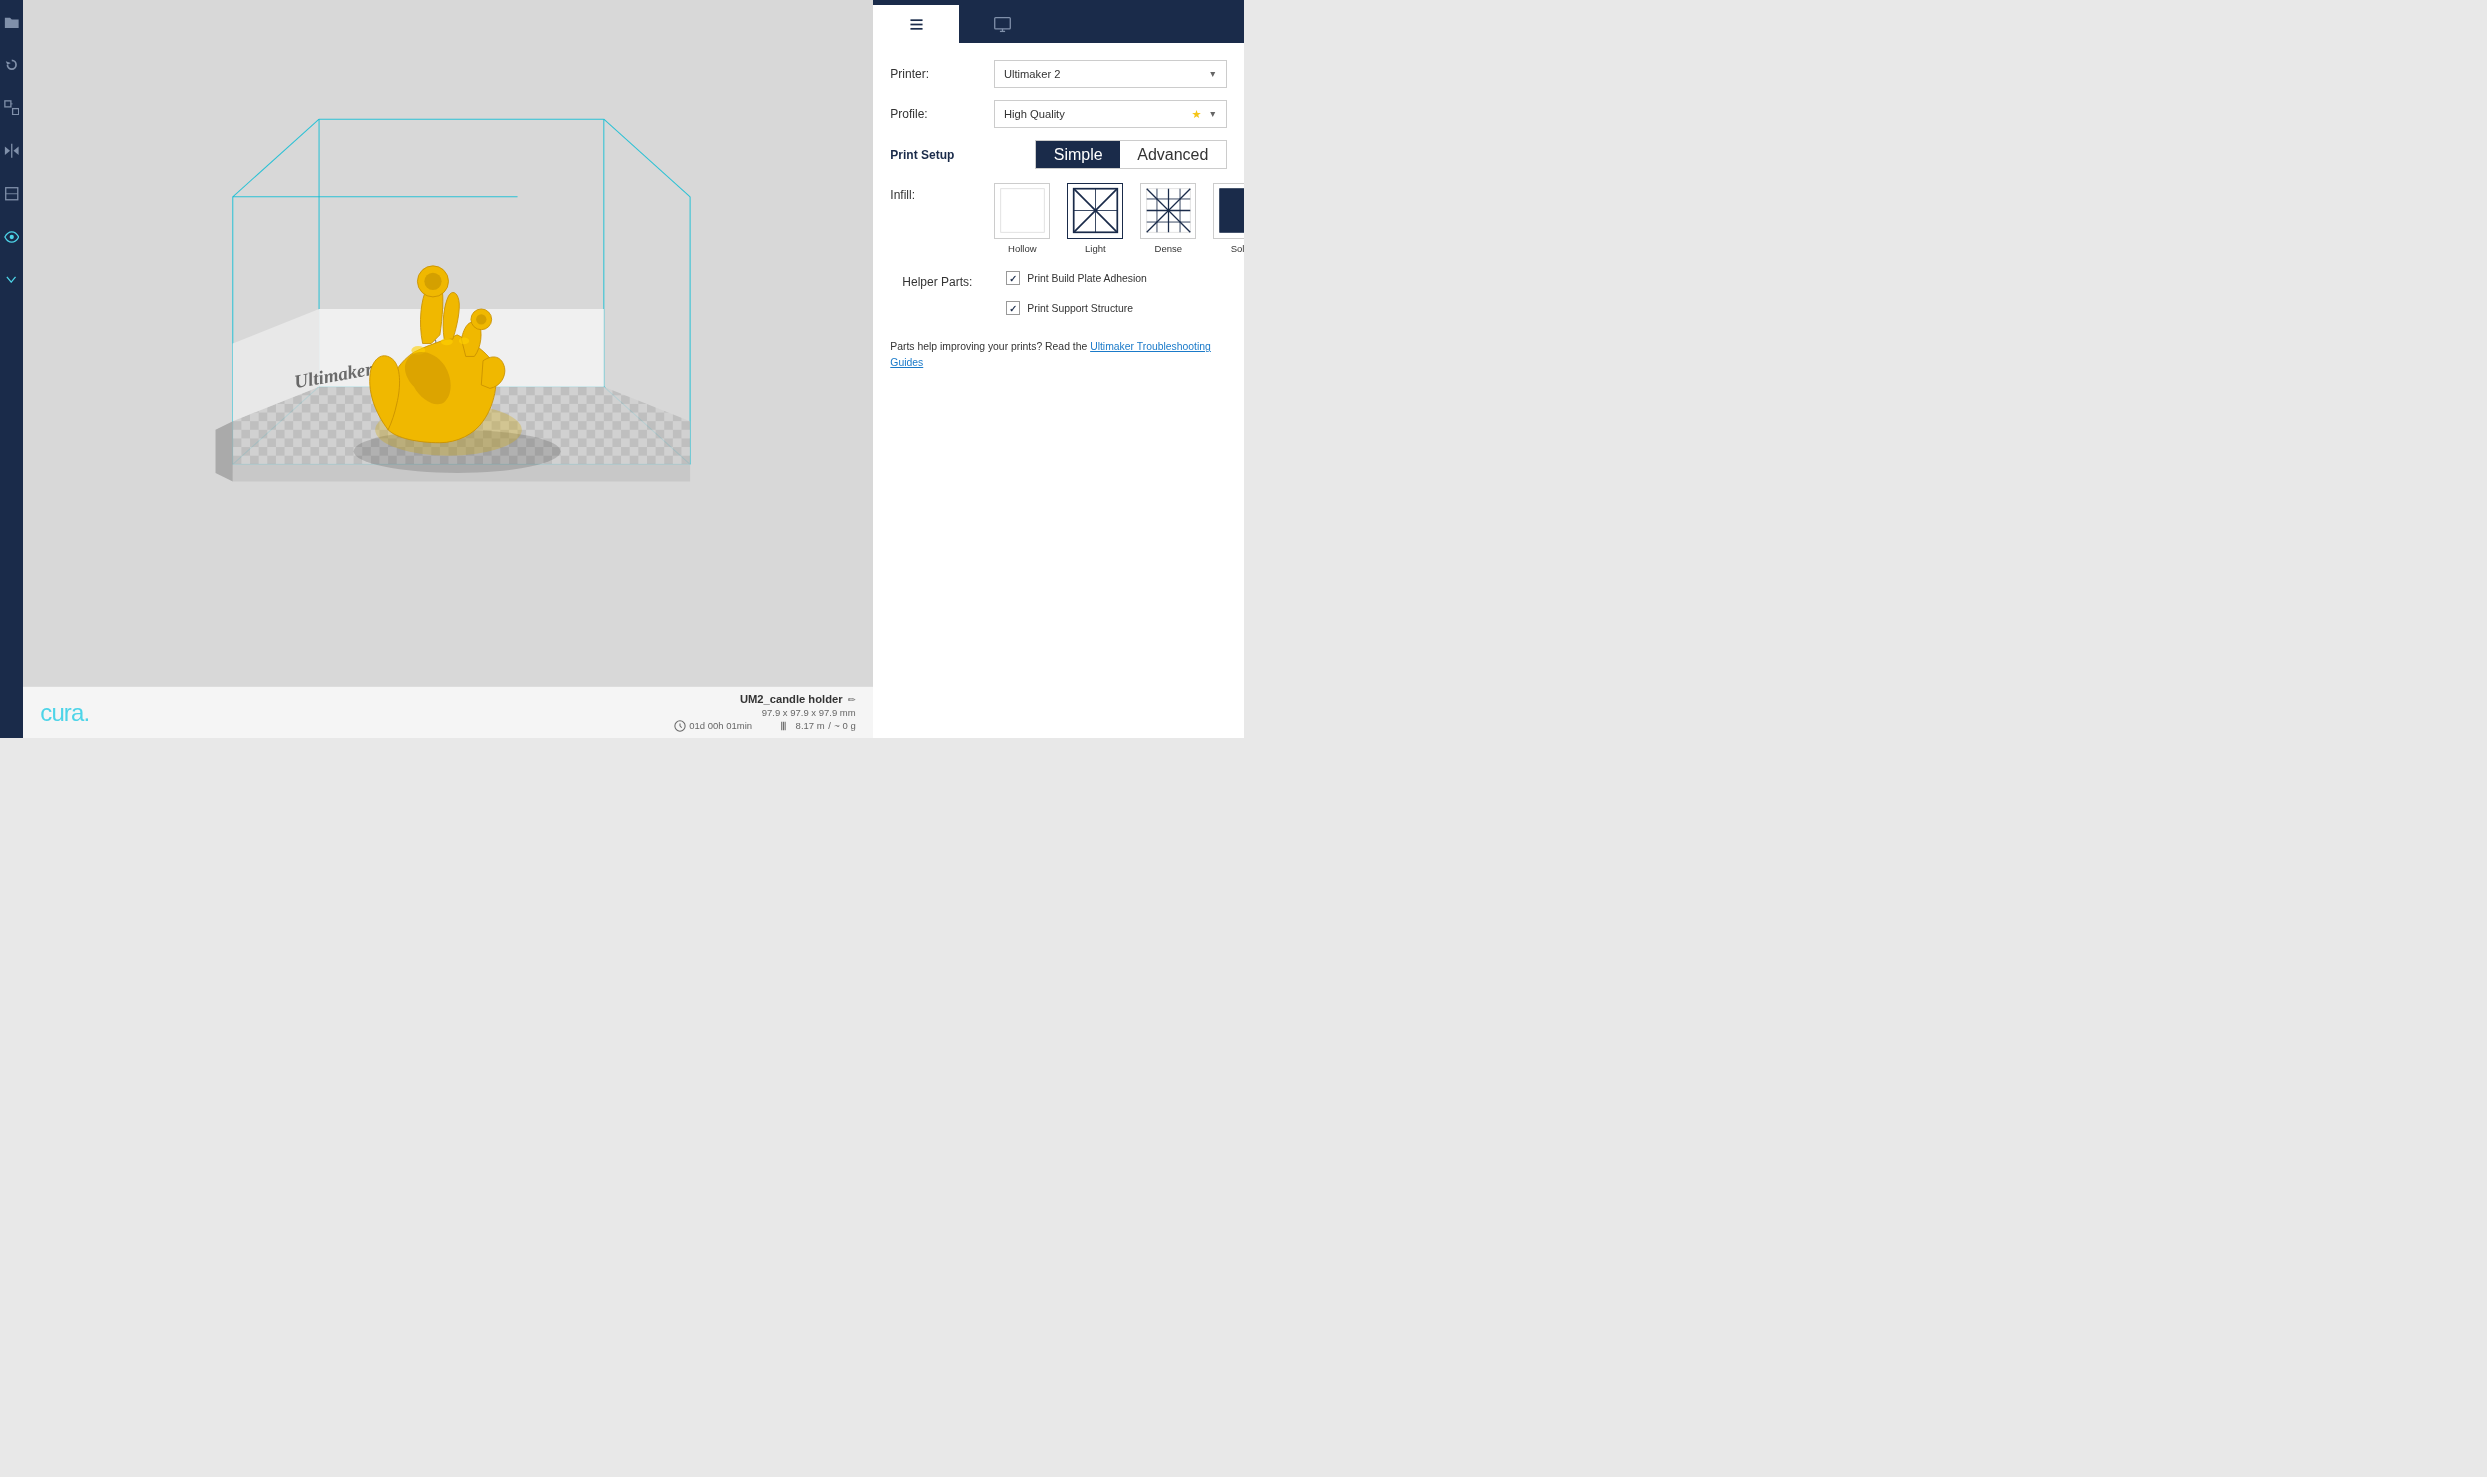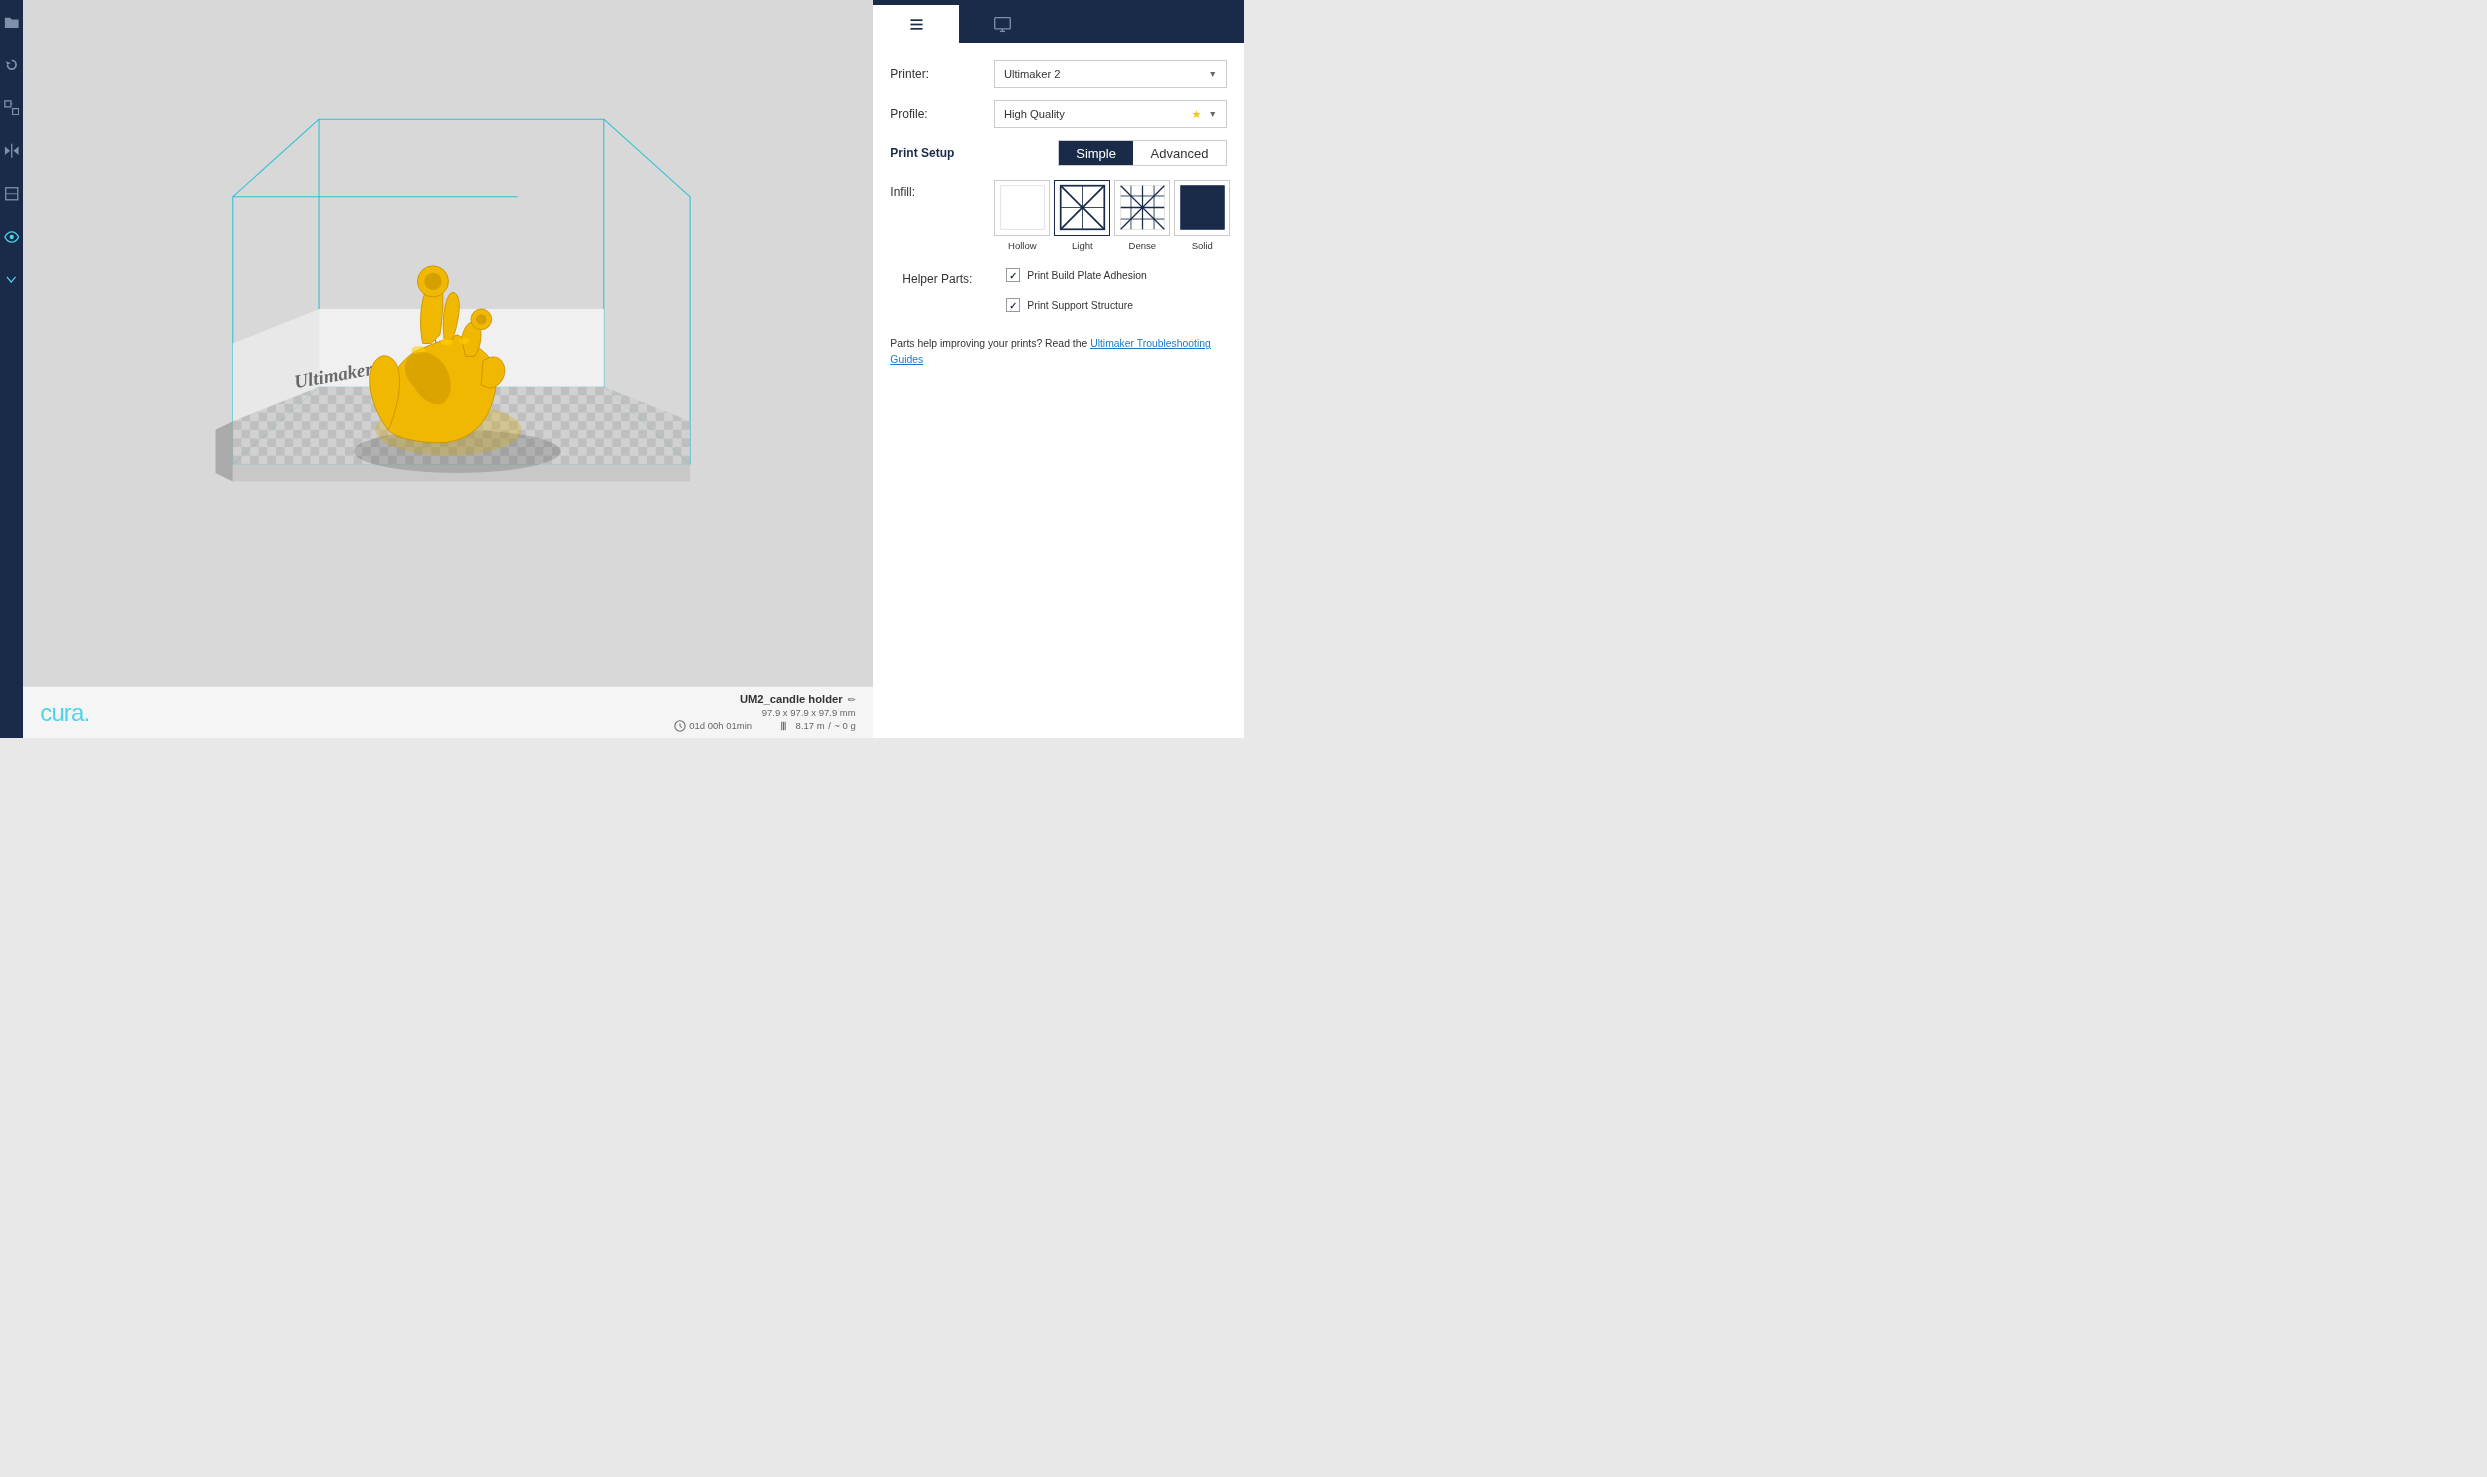--- a/index.html
+++ b/index.html
@@ -243,40 +243,40 @@
       color: #1a2b4a;
     }
 
     .toggle-group {
       display: flex;
       border: 0.9px solid #ccc;
     }
 
     .toggle-btn {
       padding: 4.3px 17.3px;
-      font-size: 13px;
+      font-size: 16px;
       cursor: pointer;
       color: #333;
       background: #fff;
       border: none;
     }
 
     .toggle-btn.active {
       background: #1a2b4a;
       color: #fff;
     }
 
     
     .infill-section {
       margin-bottom: 17.3px;
     }
 
     .infill-options {
       display: flex;
-      gap: 4px;
+      gap: 17px;
     }
 
     .infill-option {
       display: flex;
       flex-direction: column;
       align-items: center;
       gap: 4.3px;
       cursor: pointer;
     }
 

